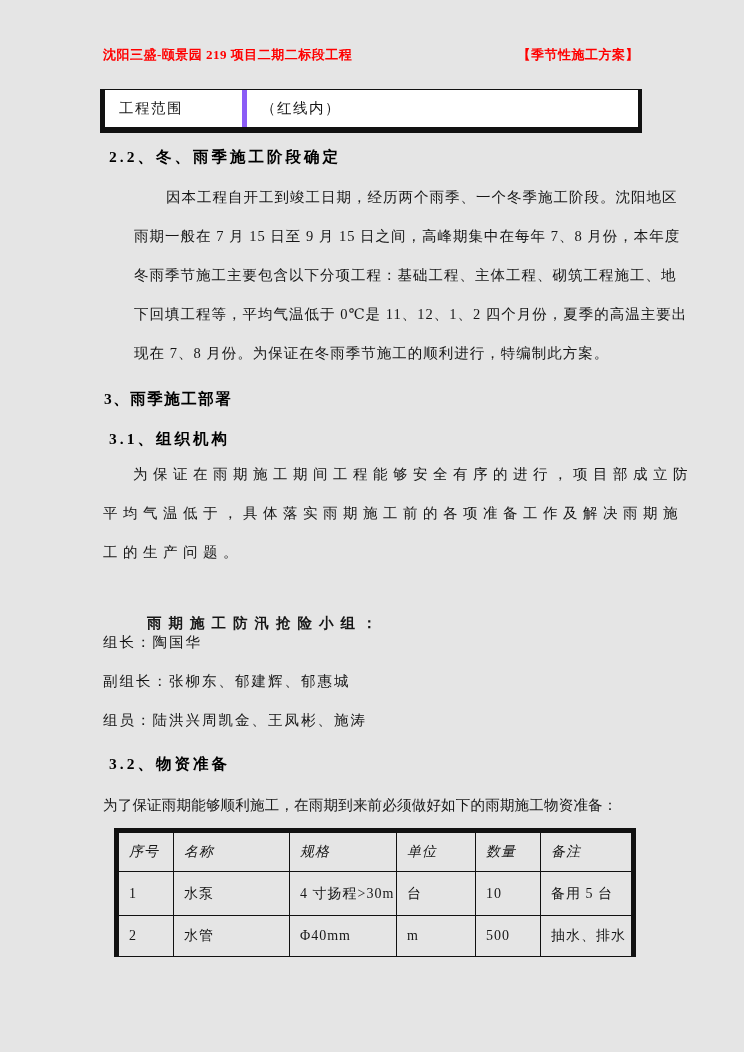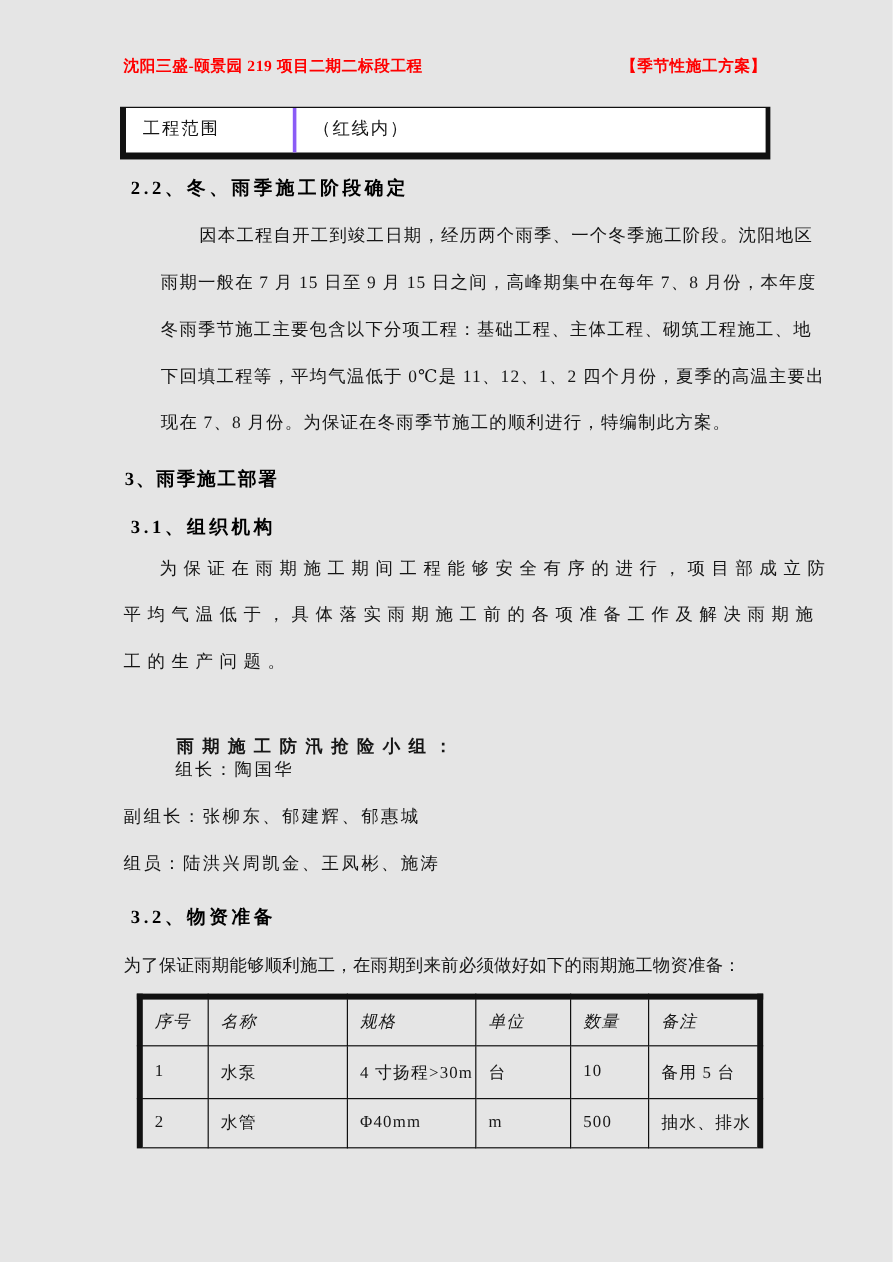--- a/index.html
+++ b/index.html
@@ -19,39 +19,39 @@
   }
 
   
   .scope-table {
     position:absolute; top:89px; left:100px; width:542px;
     border-style:solid; border-color:#111;
     border-width:1px 4px 6px 5px;
     display:flex; background:#fff;
   }
   .scope-cell { height:37px; line-height:37px; font-size:14.5px; letter-spacing:1.5px; padding-left:14px; white-space:nowrap; }
-  .scope-label { width:142px; border-right:3px solid #8b5cf6; }
+  .scope-label { width:142px; border-right:5px solid #8b5cf6; }
   .scope-value { flex:1; }
 
   
   .h { position:absolute; font-weight:bold; font-size:15.5px; color:#000; white-space:nowrap; }
   .h-22 { top:147px; left:109px; letter-spacing:3px; }
   .h-3  { top:389px; left:104px; letter-spacing:1.5px; }
   .h-31 { top:429px; left:109px; letter-spacing:3px; }
   .h-32 { top:754px; left:109px; letter-spacing:3px; }
 
   
   .para { position:absolute; left:103px; width:546px; font-size:14.5px; line-height:39px; }
   .para .line { white-space:nowrap; }
   .p-season { top:178px; letter-spacing:1px;margin-left:31px; }
   .p-season .line:first-child { text-indent:32px; }
   .p-org { top:455px; letter-spacing:5.5px; }
   .p-org .line:first-child { text-indent:30px; }
   .p-team-title { top:604px; padding-left:44px; letter-spacing:7px;font-weight:bold; }
-  .p-leader  { top:623px; letter-spacing:2px;margin-left:43px; }
+  .p-leader  { top:623px; letter-spacing:2px; }
   .p-deputy  { top:662px; letter-spacing:2px; }
   .p-members { top:701px; letter-spacing:2px; }
   .p-material { top:786px; letter-spacing:0.2px; }
 
   
   .mat-table {
     position:absolute; top:828px; left:114px; width:522px;
     border-collapse:collapse; font-size:14px; table-layout:fixed;
     border-style:solid; border-color:#111; border-width:5px 5px 1px 5px;
   }

